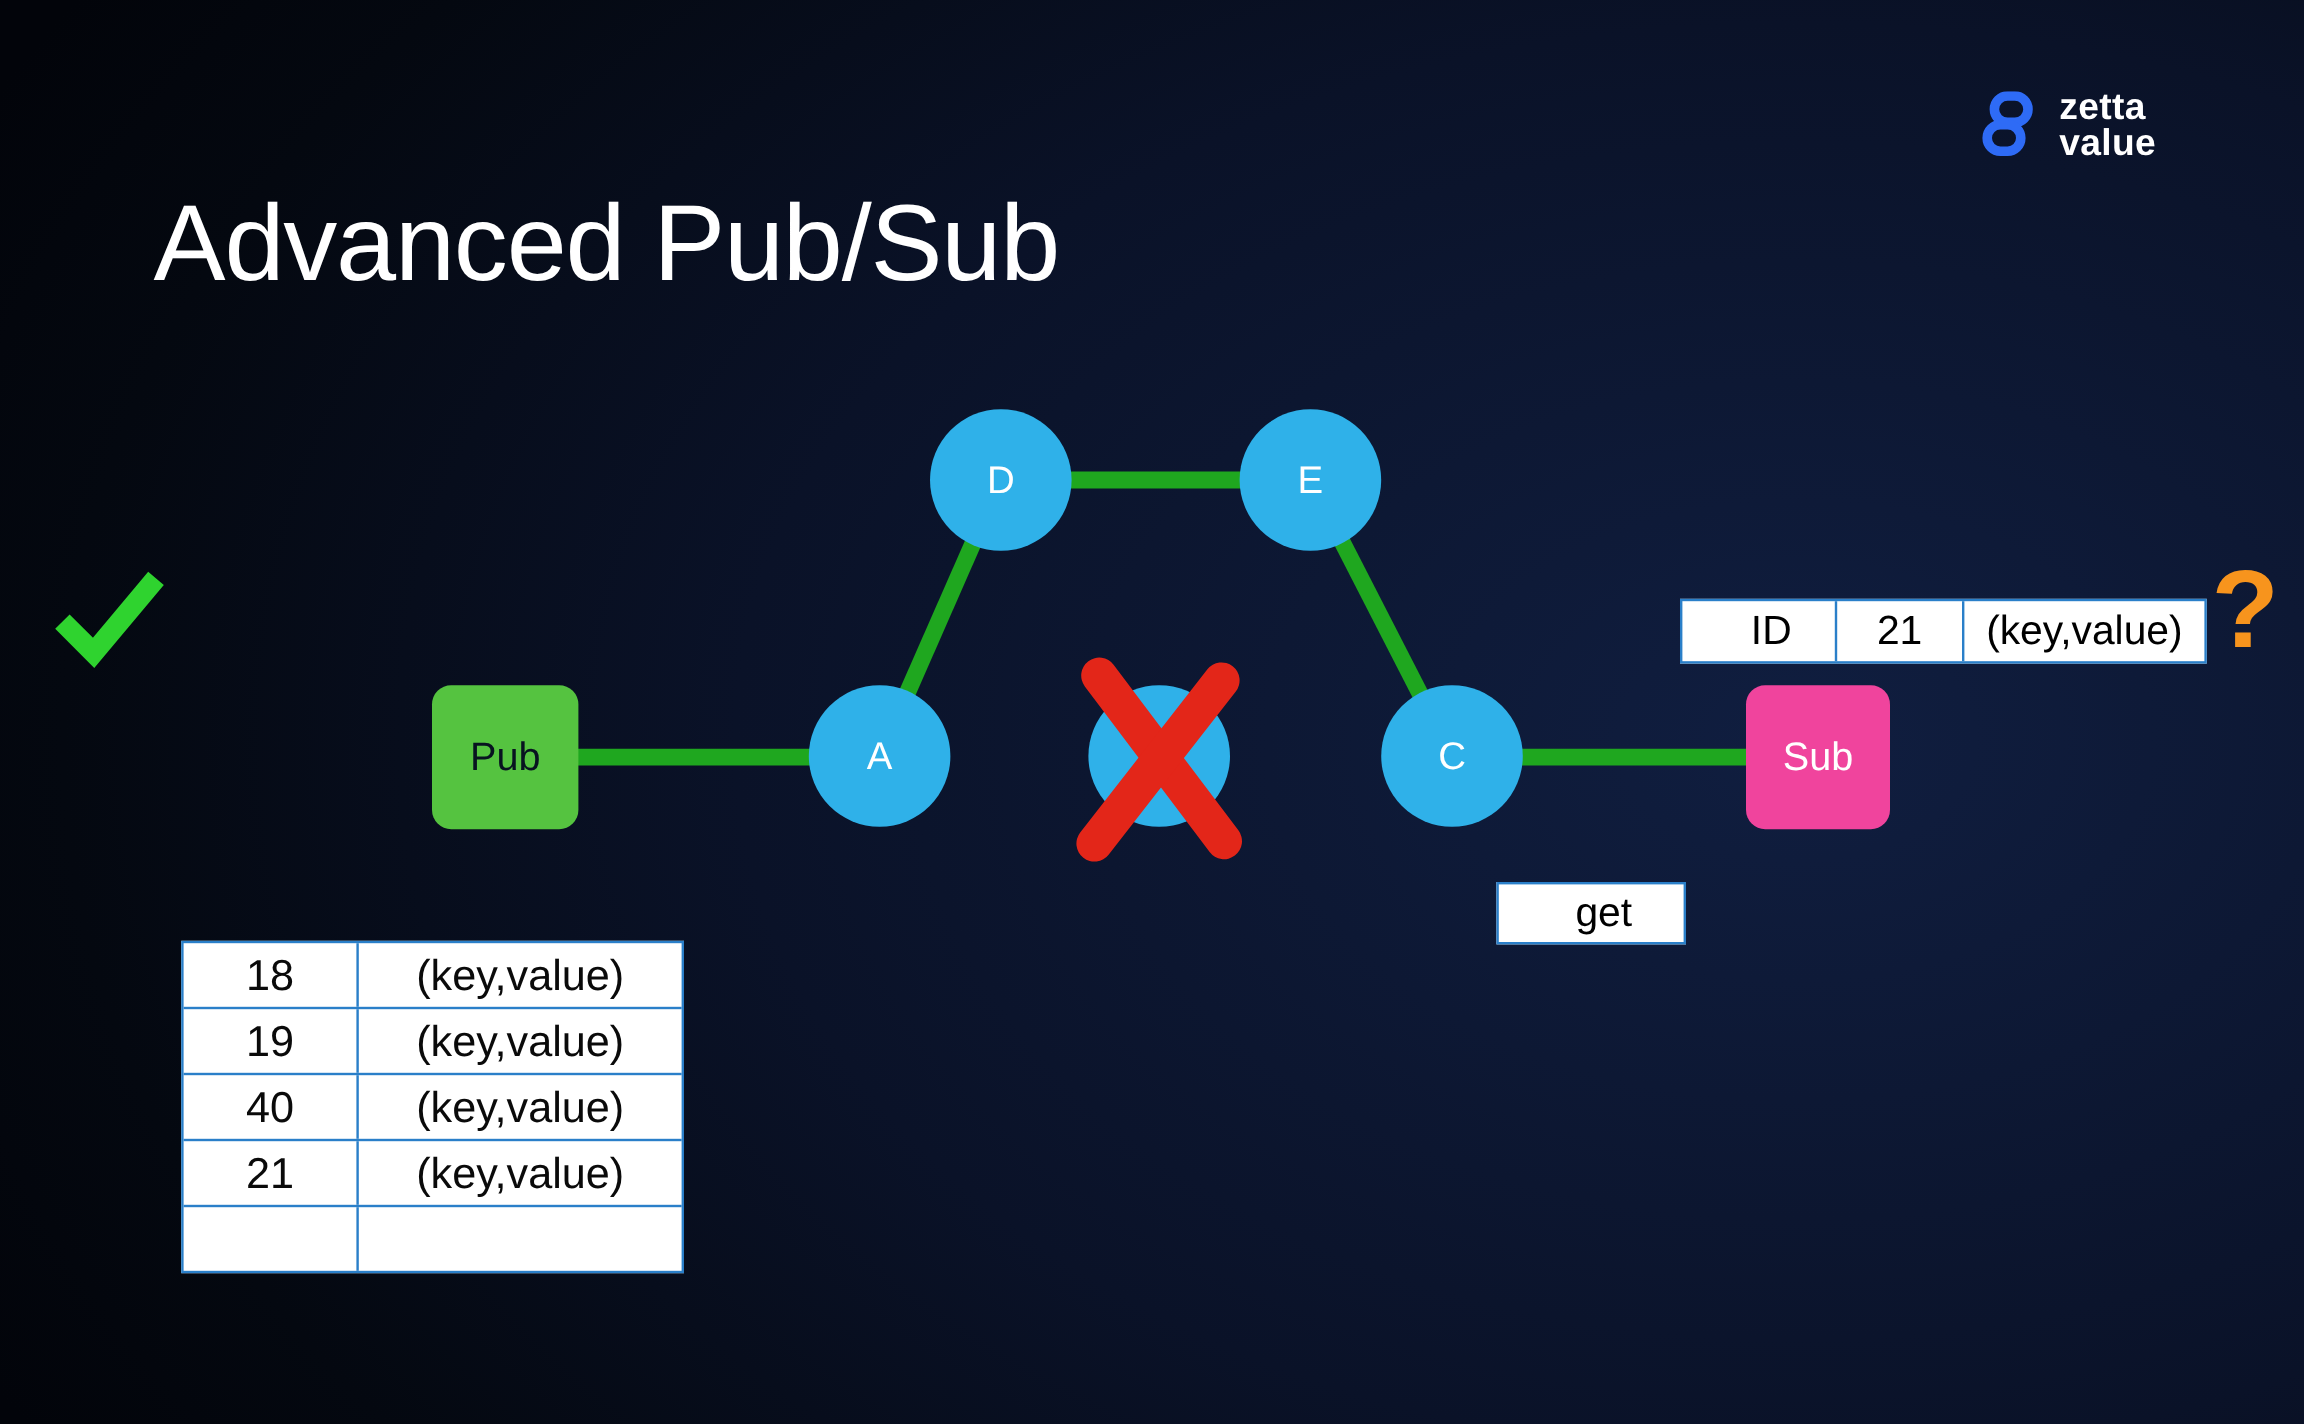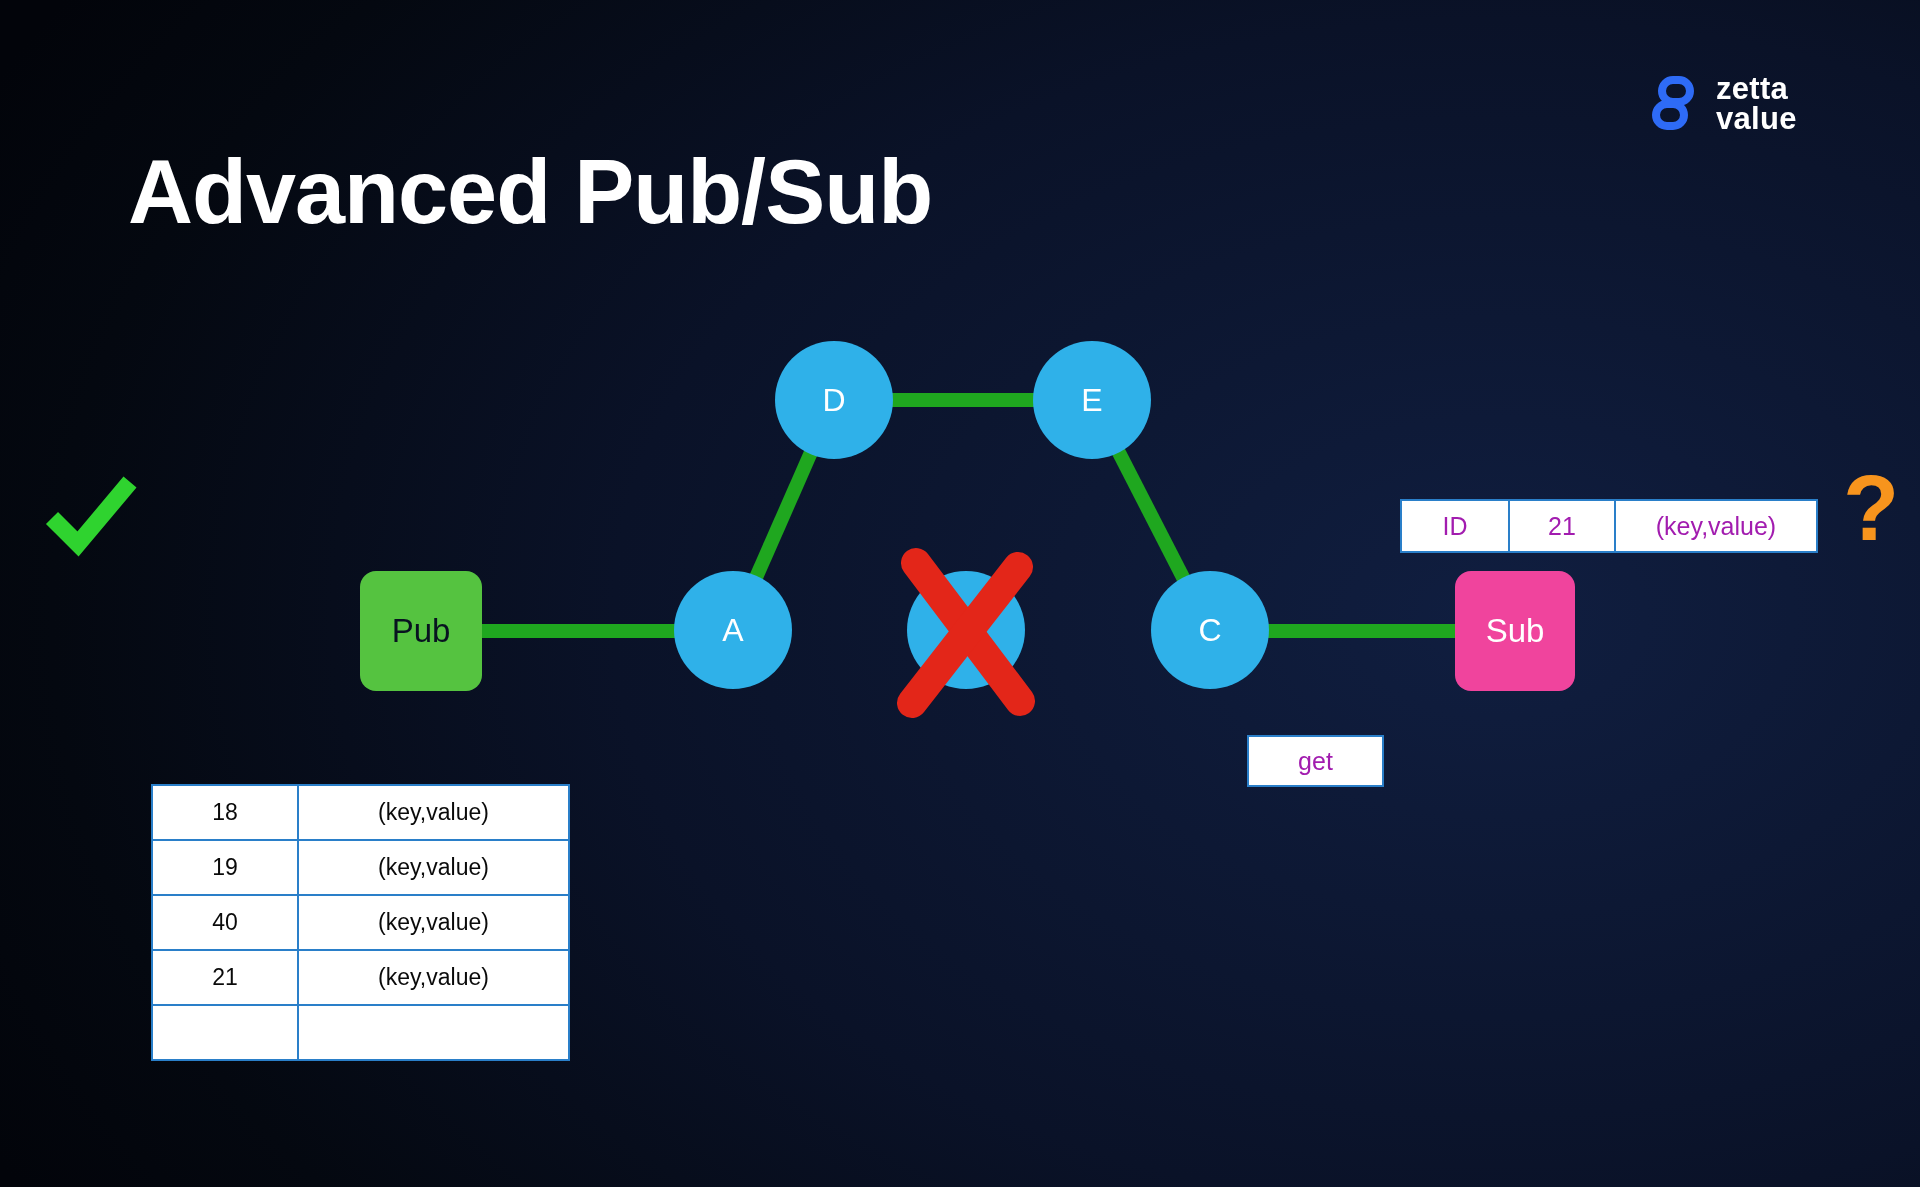--- a/index.html
+++ b/index.html
@@ -5,22 +5,22 @@
   * { margin:0; padding:0; box-sizing:border-box; }
   html,body { width:1920px; height:1187px; background:#04070f; }
   .slide {
     position:relative; width:1920px; height:1187px; overflow:hidden;
     font-family:"Liberation Sans", sans-serif;
     background: radial-gradient(1700px 1150px at 78% 52%, #101e40 0%, #0a1228 52%, #040810 85%, #02040a 100%);
   }
 
   
   .title {
-    position:absolute; left:128px; top:141px;
-    font-size:90px; font-weight:700; color:#ffffff; letter-spacing:-1px;
+    position:absolute; left:128px; top:152px;
+    font-size:90px; font-weight:400; color:#ffffff; letter-spacing:-1px;
   }
 
   
   .logo { position:absolute; left:1650px; top:74px; display:flex; align-items:center; gap:20px; z-index:5; }
   .logo-text { color:#ffffff; font-size:31px; font-weight:700; line-height:0.96; letter-spacing:0.3px; }
   .logo-text span { display:block; }
   .ring { fill:none; stroke:var(--logo_blue,#2e6bf6); stroke-width:8px; }
 
   
   .edges { position:absolute; left:0; top:0; z-index:1; }
@@ -52,42 +52,42 @@
   
   .question {
     position:absolute; left:1843px; top:456px; z-index:4;
     font-size:92px; font-weight:700; color:var(--question_orange,#f7941d);
   }
 
   
   .mini-table {
     position:absolute; display:flex; z-index:4;
     background:#ffffff; border:2px solid var(--table_border,#2a7fc9);
-    color:#a21caf; font-size:25px;
+    color:#000000; font-size:34px;padding-left:21px;
   }
   .mini-cell {
     display:flex; align-items:center; justify-content:center;
     border-right:2px solid var(--table_border,#2a7fc9);
   }
   .mini-cell:last-child { border-right:none; }
   .id-table { left:1400px; top:499px; height:54px; }
   .id-c0 { width:108px; } .id-c1 { width:106px; } .id-c2 { width:200px; }
   .get-table { left:1247px; top:735px; height:52px; }
   .get-c0 { width:133px; } .get-c1 { width:271px; }
 
   
   .history {
     position:absolute; left:151px; top:784px; z-index:4;
     background:#ffffff; border:2px solid var(--table_border,#2a7fc9);
   }
   .h-row { display:flex; border-bottom:2px solid var(--table_border,#2a7fc9); }
   .h-row:last-child { border-bottom:none; }
   .h-cell {
     display:flex; align-items:center; justify-content:center;
-    height:53px; font-size:23px; color:#0a0a0a;
+    height:53px; font-size:36px; color:#0a0a0a;
   }
   .h-cell.num { width:146px; border-right:2px solid var(--table_border,#2a7fc9); }
   .h-cell.val { width:269px; }
 </style>
 </head>
 <body>
 
 <div class="slide">
 
   <svg class="edges" width="1920" height="1187">

